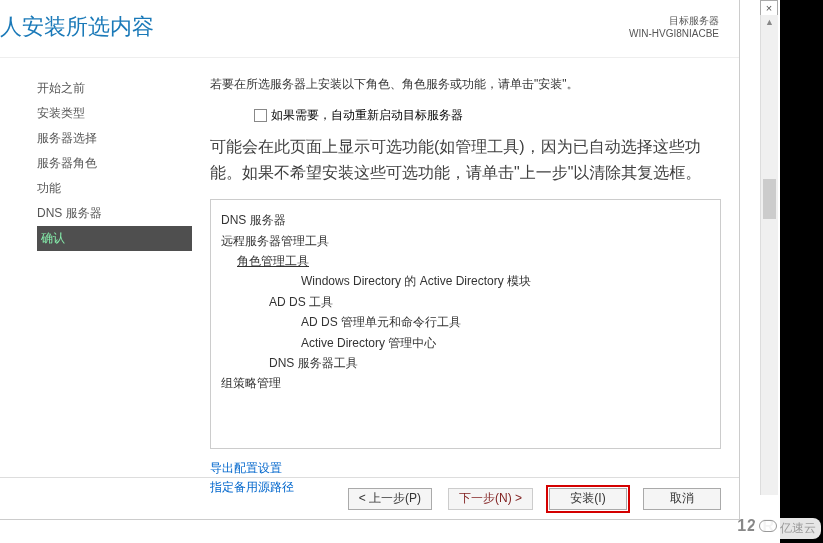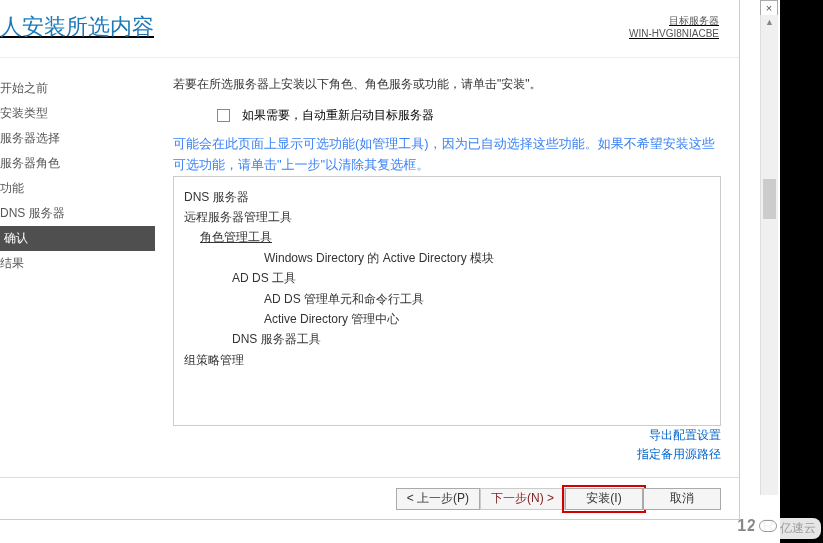--- a/index.html
+++ b/index.html
@@ -82,115 +82,115 @@
       background: #fff;
       border-right: 1px solid #ccc;
       border-bottom: 1px solid #ccc;
     }
     .wizard-header {
       display: flex;
       justify-content: space-between;
       padding: 8px 20px 10px 0;
       border-bottom: 1px solid #eee;
       height: 58px;
-      text-decoration: underline;
     }
     .wizard-title {
       font-size: 22px;
       color: #1a79b8;
       font-weight: 300;
       padding-top: 4px;
     }
     .target-box {
       text-align: right;
       font-size: 10px;
       color: #555;
       padding-top: 6px;
     }
     .wizard-body {
       display: flex;
       height: 420px;
     }
     .sidebar {
       width: 155px;
       padding-top: 18px;
+      margin-left: 37px;
     }
     .sidebar-item {
       padding: 4px 0 4px 0;
       font-size: 12px;
       color: #555;
       cursor: pointer;
     }
     .sidebar-item.active {
       background: #4f4f4f;
-      color: #ffffff;
+      color: #86efac;
       padding-left: 4px;
     }
     .main {
       flex: 1;
       padding: 18px 18px 0 18px;
       position: relative;
     }
     .intro-text {
       font-size: 12px;
       color: #333;
       margin-bottom: 14px;
     }
     .checkbox-row {
       display: flex;
       align-items: center;
-      gap: 12px;
+      gap: 4px;
       margin-bottom: 10px;
       padding-left: 44px;
     }
     .checkbox {
       width: 13px;
       height: 13px;
       border: 1px solid #888;
       background: #fff;
     }
     .note-text {
-      font-size: 13px;
-      color: #3b82f6;
+      font-size: 16px;
+      color: #404040;
       line-height: 1.6;
-      margin-bottom: 0;
+      margin-bottom: 14px;
     }
     .feature-box {
       border: 1px solid #ccc;
       padding: 10px;
       height: 250px;
       overflow: auto;
       font-size: 12px;
       color: #333;
       line-height: 1.7;
     }
     .indent-1 { padding-left: 16px; text-decoration: underline; }
     .indent-2 { padding-left: 48px; }
     .indent-3 { padding-left: 80px; }
     .links {
-      text-align: right;
+      margin-top: 10px;
     }
     .link {
       color: #0066cc;
       font-size: 12px;
       cursor: pointer;
       display: block;
       line-height: 1.6;
     }
     .footer {
       position: absolute;
       bottom: 0;
       right: 0;
       width: 100%;
       height: 42px;
       border-top: 1px solid #ddd;
       display: flex;
       justify-content: flex-end;
       align-items: center;
-      gap: 0;
+      gap: 16px;
       padding-right: 18px;
     }
     .btn {
       min-width: 78px;
       height: 22px;
       border: 1px solid #aaa;
       background: #f5f5f5;
       font-size: 12px;
       color: #333;
       cursor: pointer;
@@ -255,21 +255,20 @@
 
   <div class="wizard-body">
     <div class="sidebar">
       <div class="sidebar-item">开始之前</div>
       <div class="sidebar-item">安装类型</div>
       <div class="sidebar-item">服务器选择</div>
       <div class="sidebar-item">服务器角色</div>
       <div class="sidebar-item">功能</div>
       <div class="sidebar-item">DNS 服务器</div>
       <div class="sidebar-item active">确认</div>
-      <div class="sidebar-item">结果</div>
     </div>
 
     <div class="main">
       <div class="intro-text">若要在所选服务器上安装以下角色、角色服务或功能，请单击"安装"。</div>
 
       <div class="checkbox-row">
         <div class="checkbox"></div>
         <span>如果需要，自动重新启动目标服务器</span>
       </div>
 

